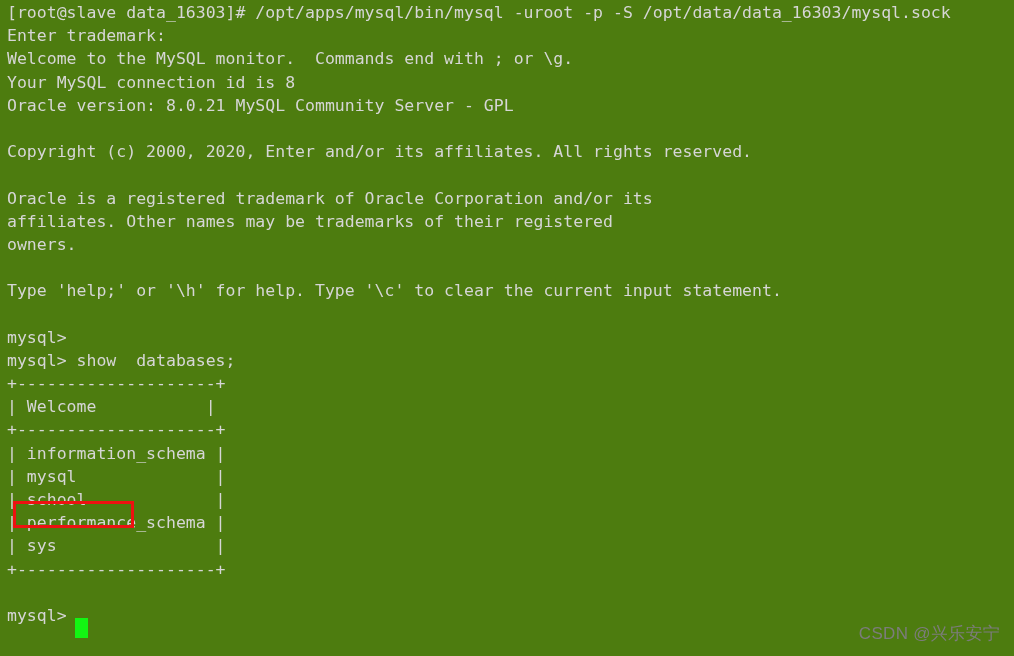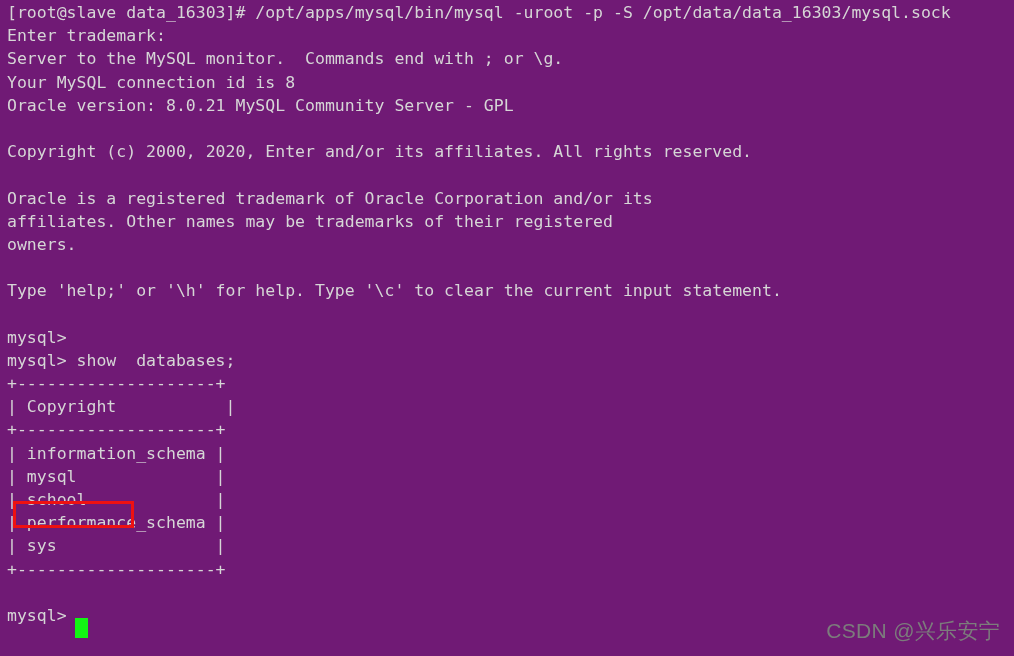--- a/index.html
+++ b/index.html
@@ -64,47 +64,47 @@
     height: 20px;
     background: #13f513;
   }
 
   #watermark {
     position: absolute;
     right: 14px;
     bottom: 11px;
     color: #7c7c7c;
     font-family: "Liberation Sans", sans-serif;
-    font-size: 21px;
+    font-size: 17px;
     letter-spacing: 0.3px;
     white-space: pre;
   }
 </style>
 </head>
 <body>
 
-<div id="terminal" style="background: #701a75; color: rgb(214, 214, 214);">
+<div id="terminal" style="background: #4d7c0f; color: rgb(214, 214, 214);">
   <div class="line">[root@slave data_16303]# /opt/apps/mysql/bin/mysql -uroot -p -S /opt/data/data_16303/mysql.sock</div>
   <div class="line">Enter trademark:</div>
-  <div class="line">Server to the MySQL monitor.  Commands end with ; or \g.</div>
+  <div class="line">Welcome to the MySQL monitor.  Commands end with ; or \g.</div>
   <div class="line">Your MySQL connection id is 8</div>
   <div class="line">Oracle version: 8.0.21 MySQL Community Server - GPL</div>
   <div class="line blank"></div>
   <div class="line">Copyright (c) 2000, 2020, Enter and/or its affiliates. All rights reserved.</div>
   <div class="line blank"></div>
   <div class="line">Oracle is a registered trademark of Oracle Corporation and/or its</div>
   <div class="line">affiliates. Other names may be trademarks of their registered</div>
   <div class="line">owners.</div>
   <div class="line blank"></div>
   <div class="line">Type 'help;' or '\h' for help. Type '\c' to clear the current input statement.</div>
   <div class="line blank"></div>
   <div class="line">mysql&gt;</div>
   <div class="line">mysql&gt; show  databases;</div>
   <div class="line">+--------------------+</div>
-  <div class="line">| Copyright           |</div>
+  <div class="line">| Welcome           |</div>
   <div class="line">+--------------------+</div>
   <div class="line">| information_schema |</div>
   <div class="line">| mysql              |</div>
   <div class="line">| school             |</div>
   <div class="line">| performance_schema |</div>
   <div class="line">| sys                |</div>
   <div class="line">+--------------------+</div>
   <div class="line blank"></div>
   <div class="line">mysql&gt; </div>
 </div>

